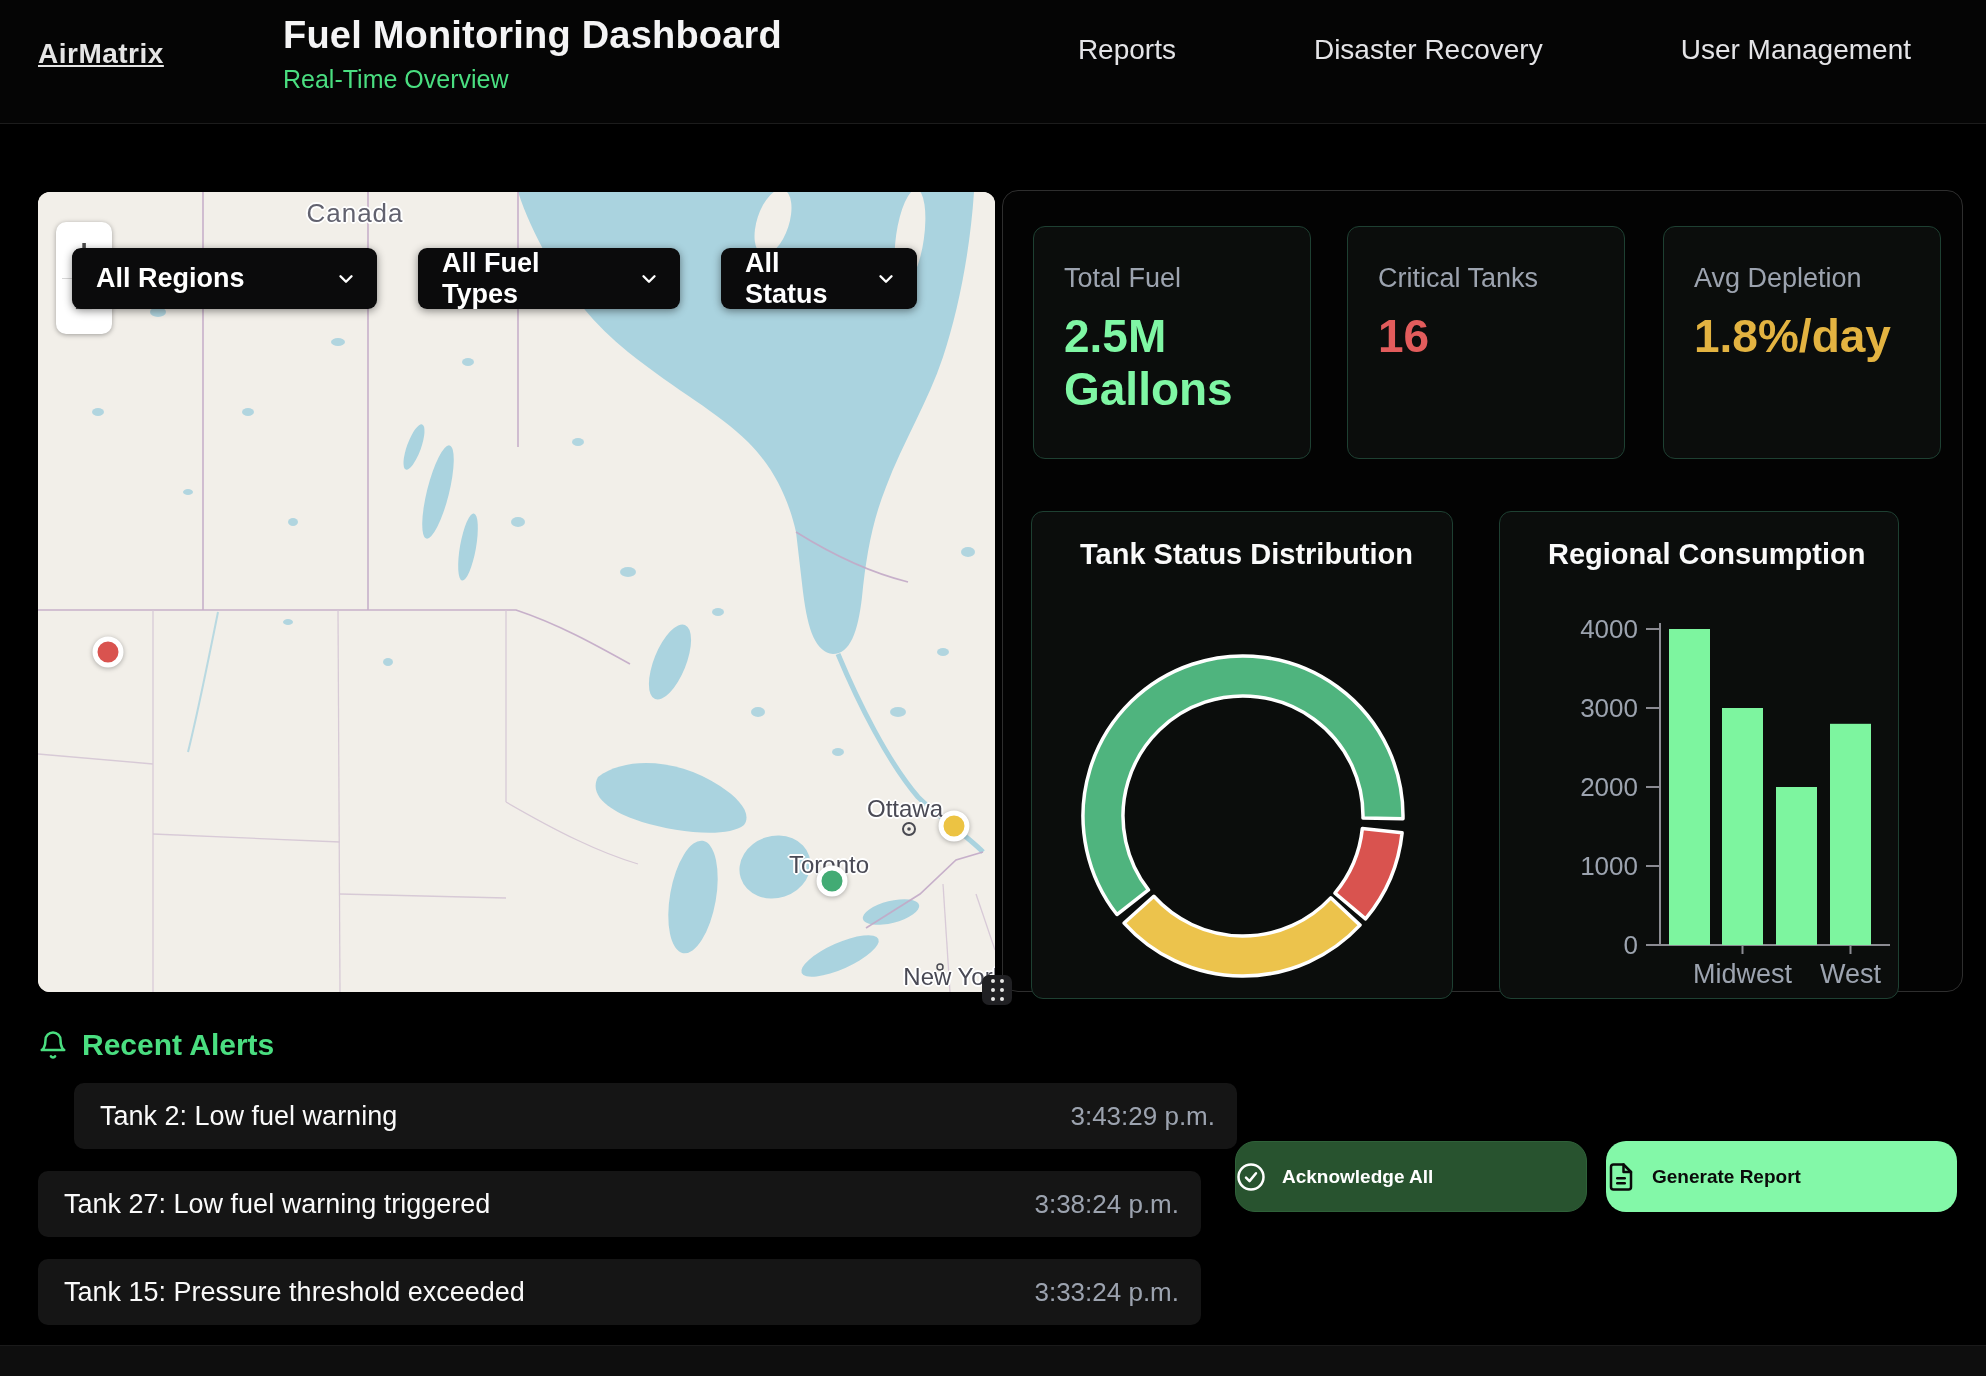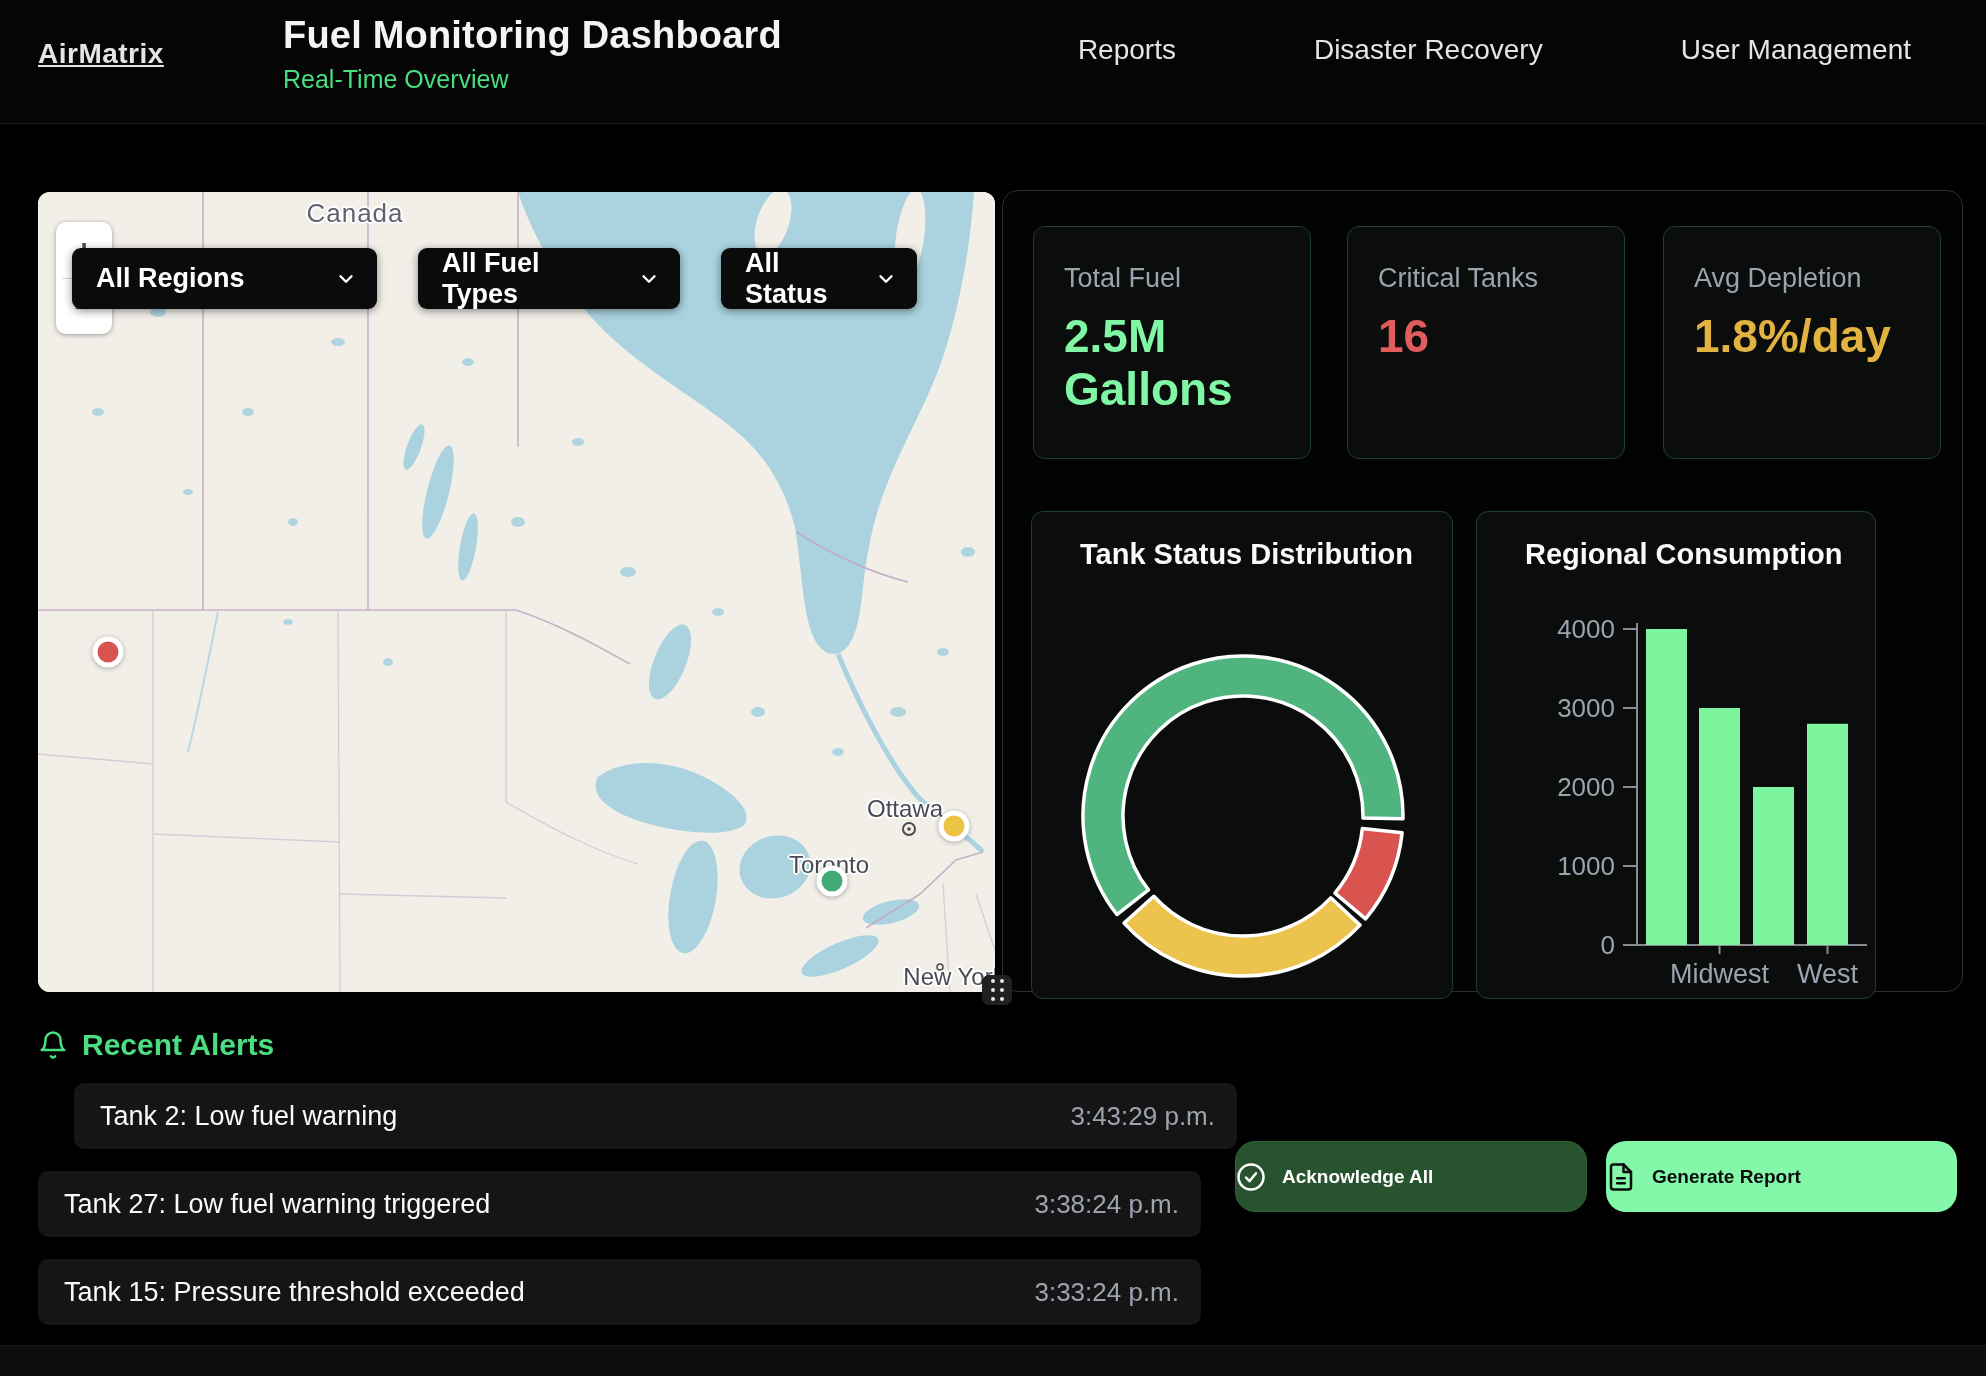--- a/index.html
+++ b/index.html
@@ -33,21 +33,21 @@
   .drag-handle i { width:4px; height:4px; border-radius:50%; background:#e7e7e7; justify-self:center; align-self:center; }
 
   
   .right-panel { position:absolute; left:1002px; top:190px; width:961px; height:802px; border:1px solid #2e2e2e; border-radius:16px; background:#030303; }
   .stat-card { position:absolute; top:35px; width:278px; height:233px; background:#0b0d0c; border:1px solid #1e4032; border-radius:12px; padding:36px 30px; }
   .stat-card.c1{ left:30px; } .stat-card.c2{ left:344px; } .stat-card.c3{ left:660px; }
   .stat-label { font-size:27px; color:#9ca3af; }
   .stat-value { margin-top:16px; font-size:46px; font-weight:bold; line-height:1.15; overflow-wrap:anywhere; }
   .chart-card { position:absolute; top:320px; height:488px; background:#0b0d0c; border:1px solid #1e4032; border-radius:12px; }
   .chart-card.donut { left:28px; width:422px; }
-  .chart-card.bars { left:473px; width:400px; }
+  .chart-card.bars { left:496px; width:400px; }
   .chart-title { position:absolute; left:28px; top:26px; font-size:29px; font-weight:bold; color:#fafafa;margin-left:20px; }
   .chart-svg { position:absolute; left:0; top:0; }
 
   
   .alerts-heading { position:absolute; left:38px; top:1028px; display:flex; align-items:center; gap:14px; }
   .alerts-heading span { font-size:30px; font-weight:bold; color:#4ade80; }
   .alert-row { position:absolute; left:38px; width:1163px; height:66px; background:#151515; border-radius:10px; display:flex; align-items:center; justify-content:space-between; padding:0 22px 0 26px; cursor:pointer; }
   .alert-row.r1{ top:1083px;margin-left:36px; } .alert-row.r2{ top:1171px; } .alert-row.r3{ top:1259px; }
   .alert-text { font-size:27px; color:#fafafa; }
   .alert-time { font-size:26px; color:#9ca3af; }

